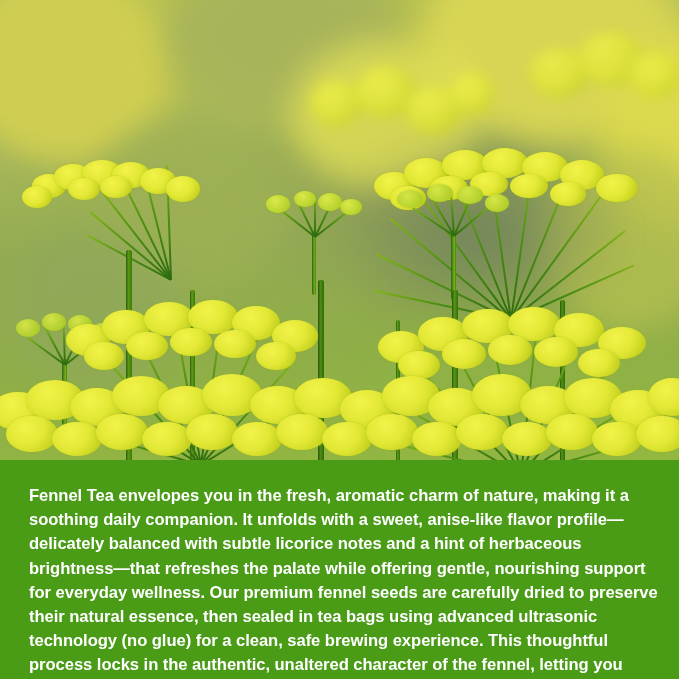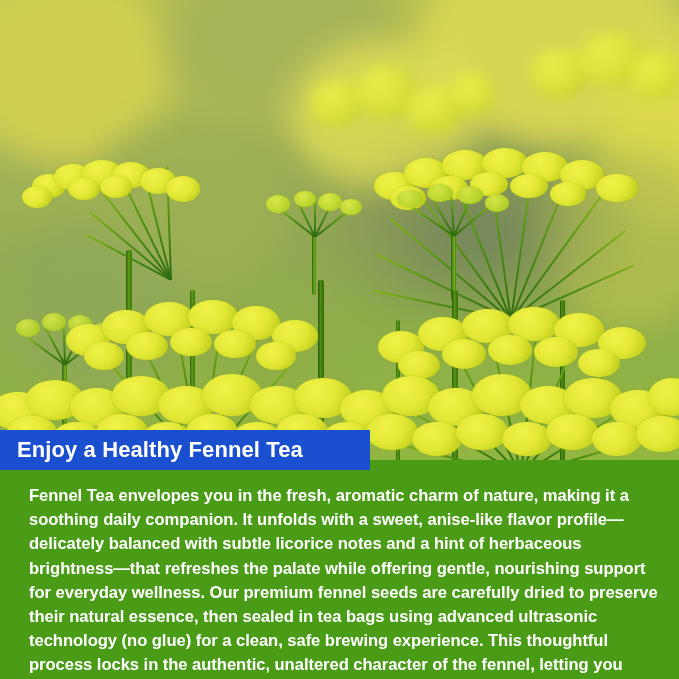--- a/index.html
+++ b/index.html
@@ -301,21 +301,18 @@
       <div class="floret" style="left:412px; top:50px; width:50px; height:34px;"></div>
       <div class="floret" style="left:456px; top:42px; width:52px; height:36px;"></div>
       <div class="floret" style="left:502px; top:50px; width:50px; height:34px;"></div>
       <div class="floret" style="left:546px; top:42px; width:52px; height:36px;"></div>
       <div class="floret" style="left:592px; top:50px; width:50px; height:34px;"></div>
       <div class="floret" style="left:636px; top:44px; width:52px; height:36px;"></div>
     </div>
 
   </div>
 
-  <div class="title-banner">
-    <span class="title-text">Enjoy a Healthy Fennel Tea</span>
-  </div>
 
   <div class="green-panel">
     <p class="body-copy">Fennel Tea envelopes you in the fresh, aromatic charm of nature, making it a soothing daily companion. It unfolds with a sweet, anise-like flavor profile—delicately balanced with subtle licorice notes and a hint of herbaceous brightness—that refreshes the palate while offering gentle, nourishing support for everyday wellness. Our premium fennel seeds are carefully dried to preserve their natural essence, then sealed in tea bags using advanced ultrasonic technology (no glue) for a clean, safe brewing experience. This thoughtful process locks in the authentic, unaltered character of the fennel, letting you savor its true, comforting herbal warmth.</p>
   </div>
 
 </div>
 
 </body></html>

